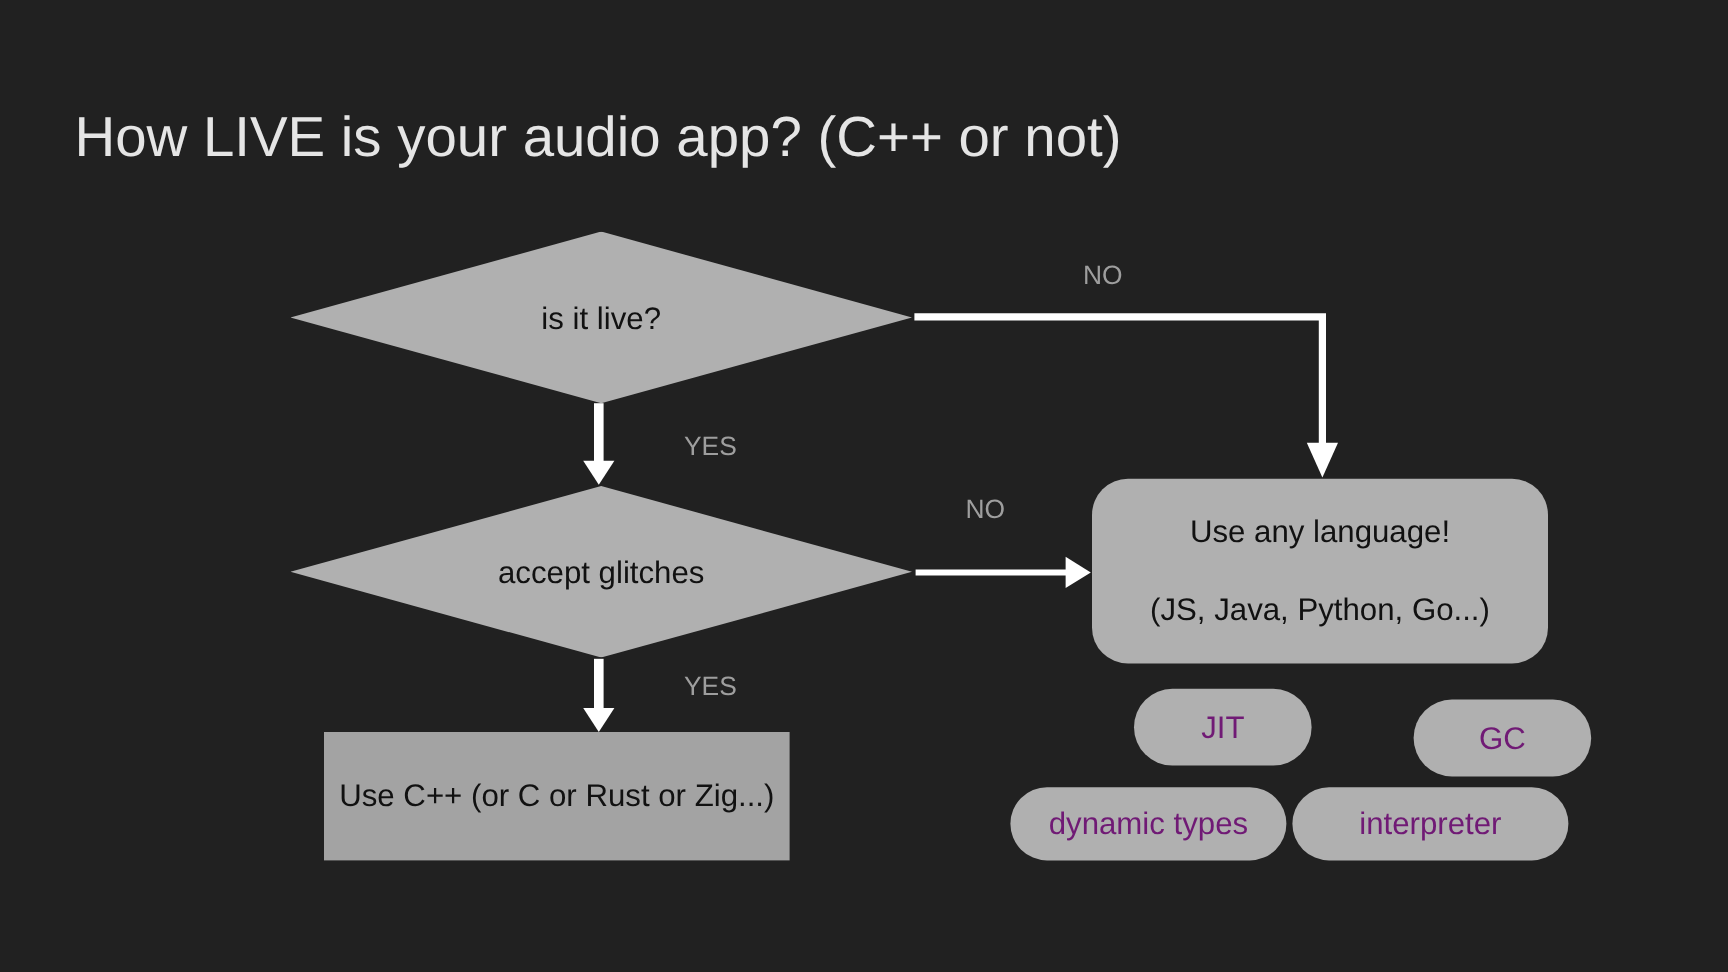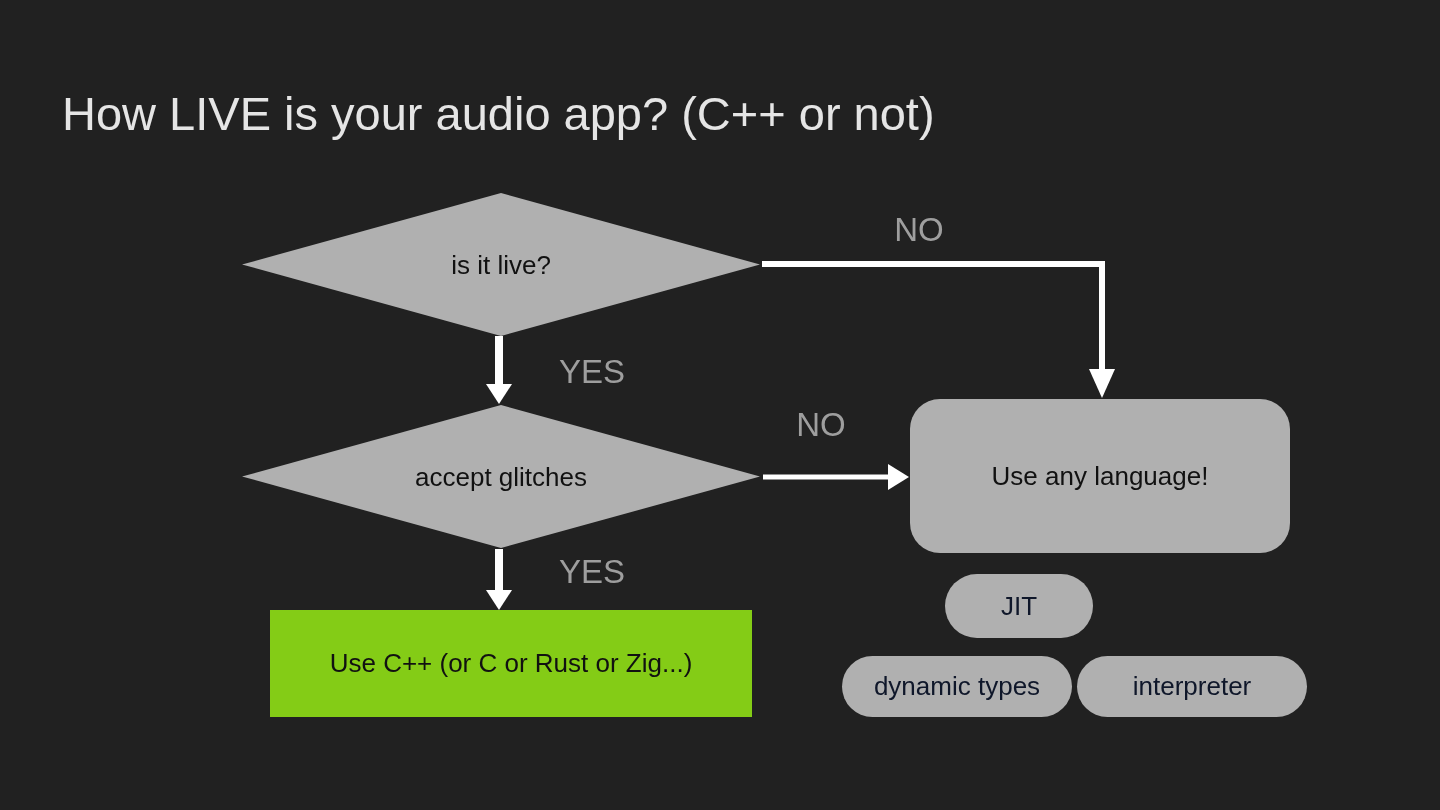--- a/index.html
+++ b/index.html
@@ -42,51 +42,51 @@
     justify-content: center;
     text-align: center;
     color: #111111;
     font-size: 26px;
     line-height: 32px;
   }
   .diamond-1 { left: 242px; top: 193px; width: 518px; height: 143px; }
   .diamond-2 { left: 242px; top: 405px; width: 518px; height: 143px; }
   .result-live {
     position: absolute;
-    left: 270px; top: 610px; width: 482px; height: 107px;
-    background: #84cc16;
+    left: 270px; top: 610px; width: 388px; height: 107px;
+    background: #a3a3a3;
     display: flex; align-items: center; justify-content: center;
     color: #111111; font-size: 26px;
   }
   .result-any {
     position: absolute;
     left: 910px; top: 399px; width: 380px; height: 154px;
     background: #b0b0b0; border-radius: 30px;
     display: flex; flex-direction: column; align-items: center; justify-content: center;
     gap: 38px;
     color: #111111; font-size: 26px; line-height: 27px;
     text-align: center;
   }
   .pill {
     position: absolute;
     background: #b0b0b0;
     border-radius: 34px;
     display: flex; align-items: center; justify-content: center;
-    color: #0f172a; font-size: 26px;
+    color: #701a75; font-size: 26px;
     text-align: center;
   }
   .pill-jit          { left: 945px;  top: 574px; width: 148px; height: 64px; }
   .pill-gc           { left: 1178px; top: 583px; width: 148px; height: 64px; }
   .pill-dynamic      { left: 842px;  top: 656px; width: 230px; height: 61px; }
   .pill-interpreter  { left: 1077px; top: 656px; width: 230px; height: 61px; }
   .edge-label {
     position: absolute;
     transform: translate(-50%, -50%);
     color: #9e9e9e;
-    font-size: 33px;
+    font-size: 22px;
     white-space: nowrap;
   }
   .label-no1  { left: 919px; top: 230px; }
   .label-yes1 { left: 592px; top: 372px; }
   .label-no2  { left: 821px; top: 425px; }
   .label-yes2 { left: 592px; top: 572px; }
   .bold { font-weight: normal; }
 </style>
 </head>
 <body>
@@ -134,24 +134,28 @@
   <div class="edge-label label-yes1">YES</div>
   <div class="edge-label label-no2">NO</div>
   <div class="edge-label label-yes2">YES</div>
 
   <div class="result-live">
     <span>Use C++ (or C or Rust or Zig...)</span>
   </div>
 
   <div class="result-any">
     <div>Use any language!</div>
+    <div>(JS, Java, Python, Go...)</div>
   </div>
 
   <div class="pill pill-jit">
     <span>JIT</span>
+  </div>
+  <div class="pill pill-gc">
+    <span>GC</span>
   </div>
   <div class="pill pill-dynamic">
     <span>dynamic types</span>
   </div>
   <div class="pill pill-interpreter">
     <span>interpreter</span>
   </div>
 
 </div>
 

